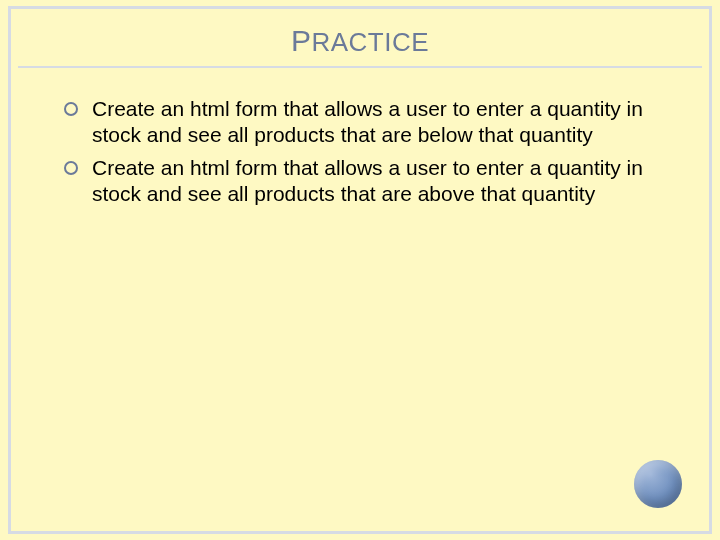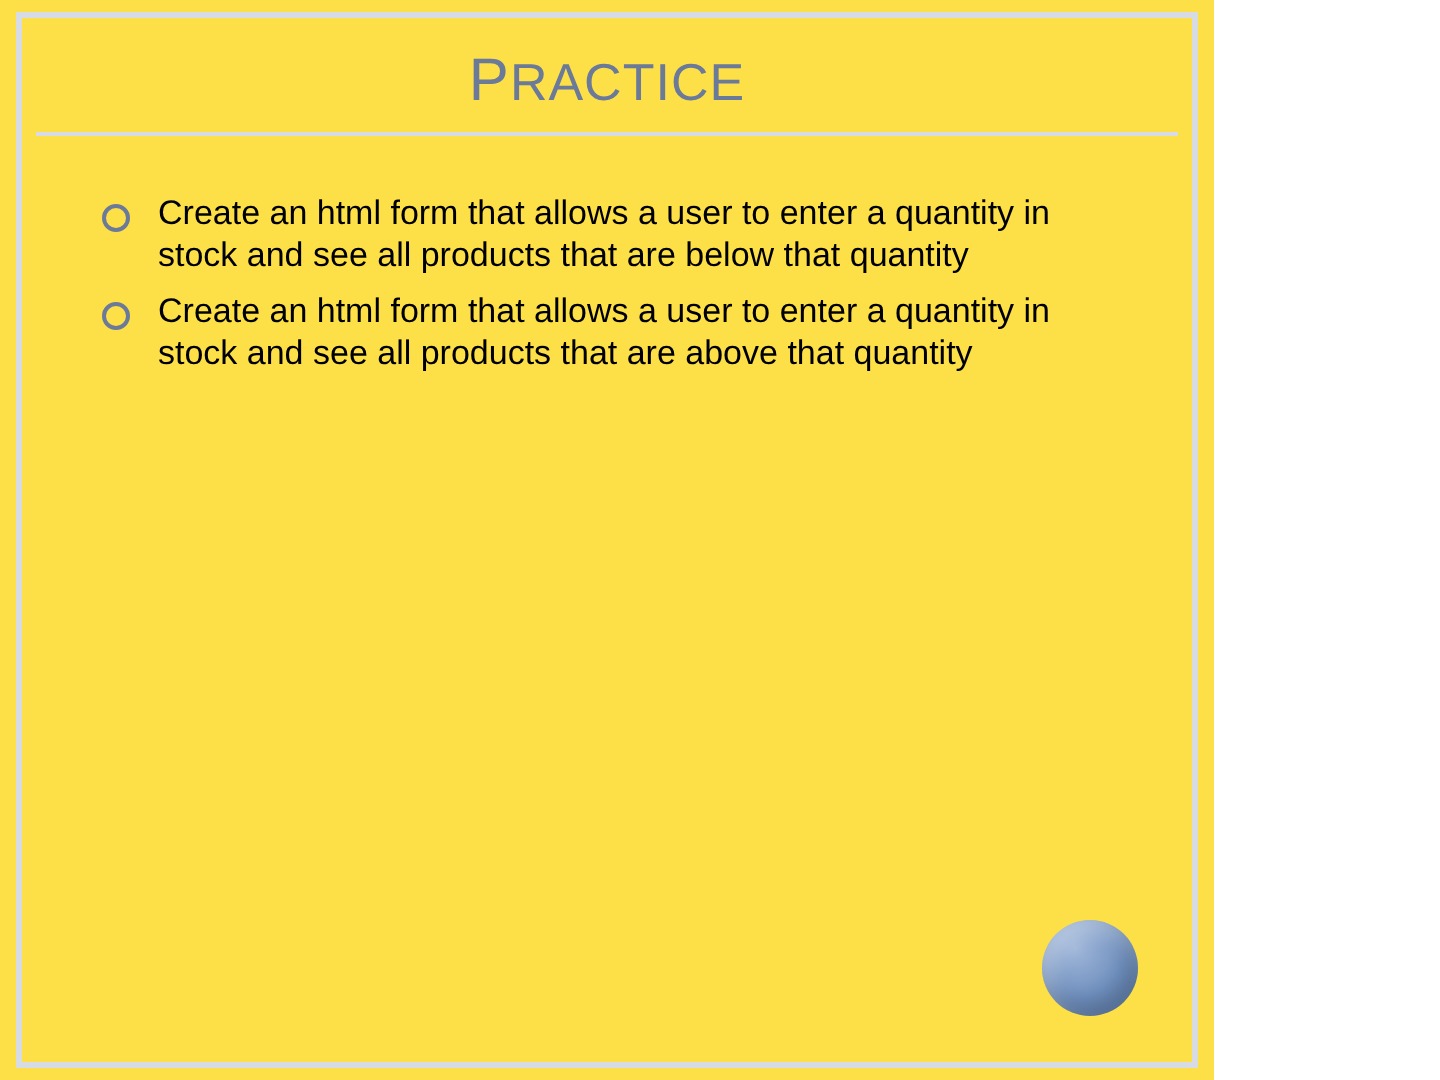--- a/index.html
+++ b/index.html
@@ -1,21 +1,21 @@
 <!DOCTYPE html>
 <html><head>
   <meta charset="utf-8">
   <style>
     * { margin: 0; padding: 0; box-sizing: border-box; }
     html, body { width: 720px; height: 540px; background: #fff; font-family: Arial, Helvetica, sans-serif; }
     .slide {
       position: relative;
-      width: 607px;
+      width: 720px;
       height: 540px;
-      background: #fde047;
+      background: #fef9c3;
     }
     .border-top {
       position: absolute; left: 8px; right: 8px; top: 6px; height: 3px; background: #d6dbe4;
     }
     .border-bottom {
       position: absolute; left: 8px; right: 8px; bottom: 6px; height: 3px; background: #d6dbe4;
     }
     .border-left {
       position: absolute; top: 6px; bottom: 6px; left: 8px; width: 3px; background: #d6dbe4;
     }
@@ -30,22 +30,22 @@
       font-size: 26px;
       letter-spacing: 0.5px;
       font-weight: 400;
     }
     .title .big { font-size: 30px; }
     .hr {
       position: absolute; left: 18px; right: 18px; top: 66px; height: 2px; background: #d6dbe4;
     }
     .content {
       position: absolute;
-      top: 96px; left: 51px; right: 60px;
-      font-size: 17px;
+      top: 96px; left: 64px; right: 60px;
+      font-size: 21px;
       color: #000;
       line-height: 1.25;
     }
     .bullet {
       display: flex;
       margin-bottom: 6px;
     }
     .bullet .marker {
       flex: 0 0 28px;
       position: relative;

